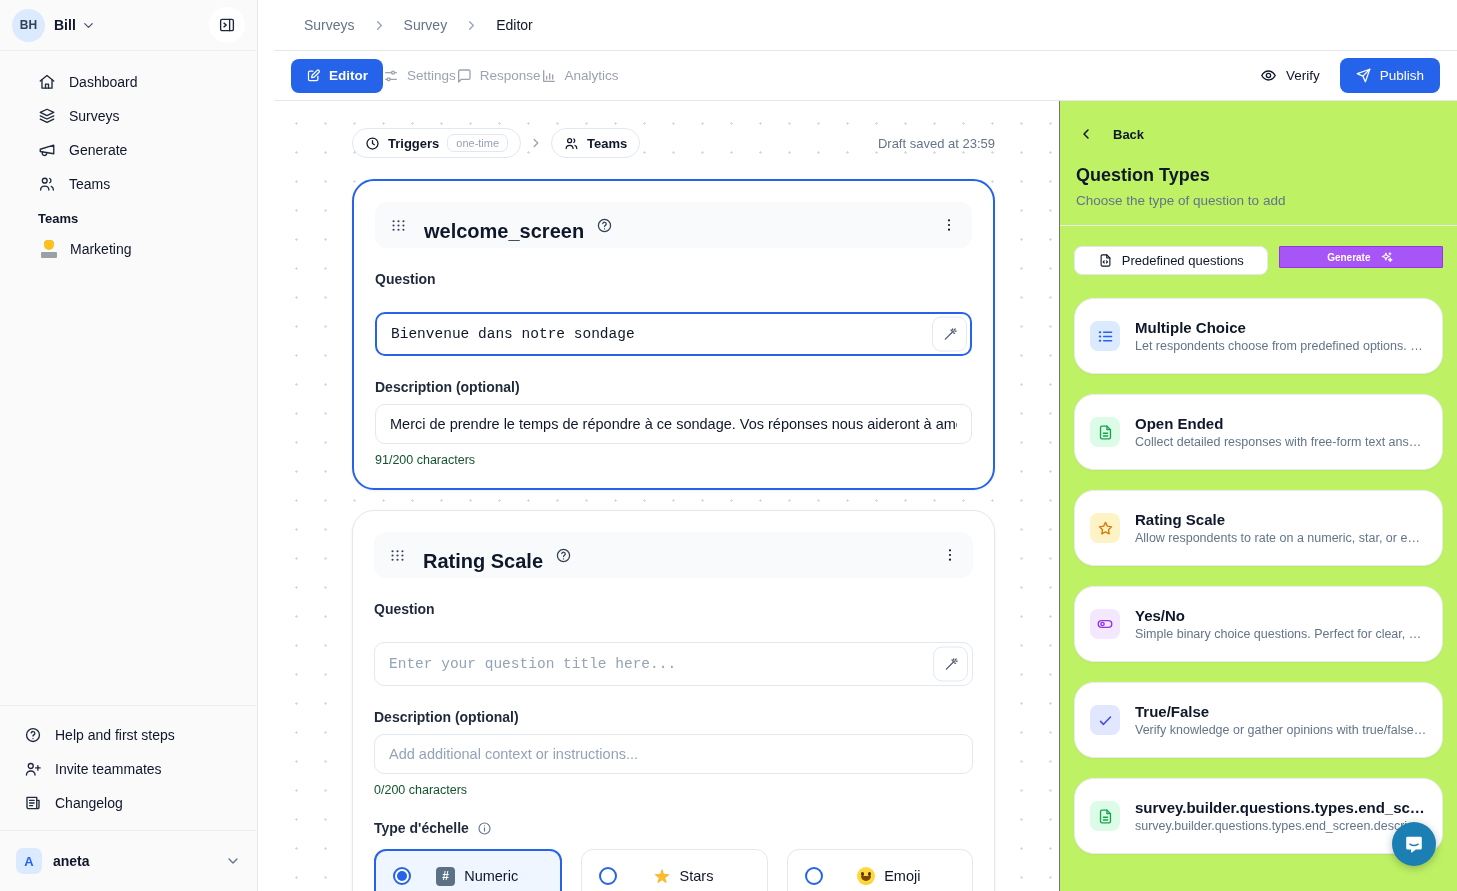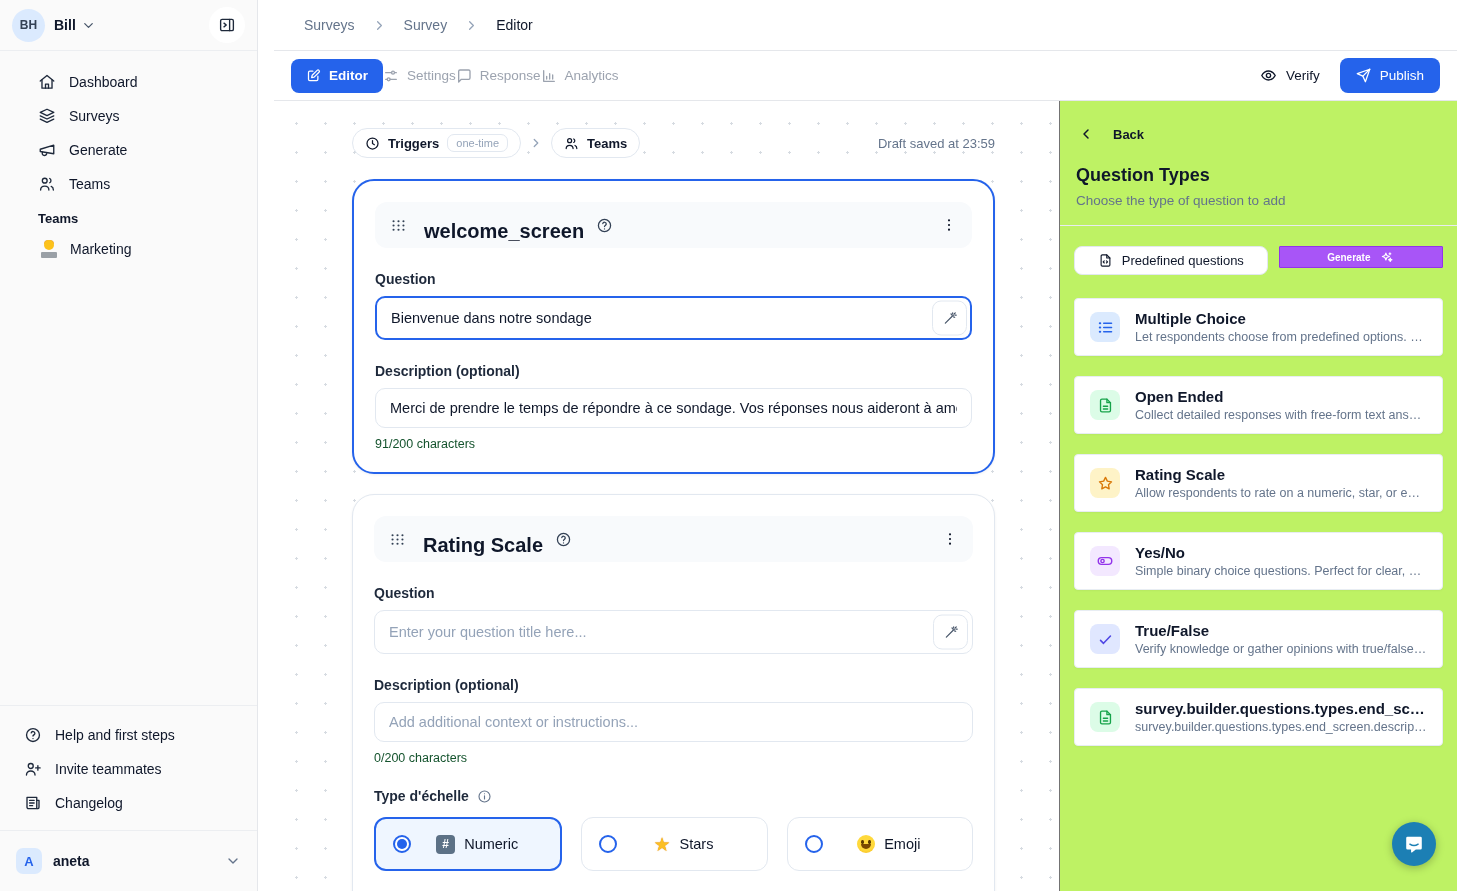--- a/index.html
+++ b/index.html
@@ -61,21 +61,21 @@
 
   .qcard { background:#fff; border-radius:22px; padding:21px; box-shadow:0 1px 3px rgba(15,23,42,.06); }
   .qcard.selected { border:2px solid #2563eb; margin-top:21px; }
   .qcard.plain { border:1px solid #e2e8f0; margin-top:20px; height:500px; }
   .qcard-head { background:#f8fafc; border-radius:12px; height:46px; display:flex; align-items:center; padding:0 15px; cursor:pointer; }
   .grip { color:#334155; display:flex; cursor:grab; }
   .qcard-title { font-size:20px; font-weight:600; margin-left:17px;margin-top:12px; }
   .qhelp { margin-left:12px; color:#334155; display:flex; cursor:pointer; }
   .kebab { margin-left:auto; color:#0f172a; display:flex; cursor:pointer; }
   .field-label { font-size:14px; font-weight:600; color:#1e293b; margin-top:23px; display:flex; align-items:center; gap:8px; }
-  .input-wrap { position:relative; margin-top:9px; }
+  .input-wrap { position:relative; margin-top:25px;font-family:Liberation Mono, monospace; }
   .text-input { width:100%; height:44px; border:1px solid #e2e8f0; border-radius:10px; padding:0 52px 0 14px; font-size:14.5px; font-family:inherit; color:#0f172a; background:#fff; outline:none; }
   .text-input.focused { border:2px solid #2563eb; }
   .text-input::placeholder { color:#94a3b8; }
   .wand-btn { position:absolute; right:5px; top:50%; transform:translateY(-50%); width:35px; height:35px; border:1px solid #e2e8f0; background:#fff; border-radius:9px; display:flex; align-items:center; justify-content:center; color:#475569; cursor:pointer; }
   .area-input { width:100%; height:40px; border:1px solid #e2e8f0; border-radius:10px; padding:0 14px; font-size:14.5px; font-family:inherit; color:#0f172a; background:#fff; outline:none; margin-top:9px; }
   .area-input::placeholder { color:#94a3b8; }
   .char-count { font-size:12.5px; color:#14532d; margin-top:9px; }
   .info-ic { color:#64748b; display:flex; cursor:pointer; }
   .scale-row { display:flex; gap:19px; margin-top:13px; }
   .scale-card { flex:1; height:54px; border:1px solid #e2e8f0; border-radius:12px; background:#fff; display:flex; align-items:center; padding:0 17px; cursor:pointer; }
@@ -92,21 +92,21 @@
   
   .rpanel { width:398px; flex-shrink:0; background:#bef264; border-left:1px solid #737373; padding:0 14px; position:relative; }
   .back-row { display:flex; align-items:center; gap:19px; margin:25px 0 0 4px; font-size:13px; font-weight:600; color:#0f172a; cursor:pointer; }
   .rp-title { font-size:18px; font-weight:700; color:#0f172a; margin:23px 0 0 2px; }
   .rp-sub { font-size:13.5px; color:#64748b; margin:7px 0 0 2px; }
   .rp-div { border-top:1px solid #e8ecf1; margin:17px -14px 0 -14px; }
   .rp-btnrow { display:flex; gap:11px; margin-top:20px; }
   .predef-btn { flex:1.18; height:29px; border:1px solid #e2e8f0; background:#fff; border-radius:8px; display:flex; align-items:center; justify-content:center; gap:9px; font-size:13px; font-weight:500; font-family:inherit; color:#0f172a; cursor:pointer; }
   .generate-btn { flex:1; height:22px; border:1px solid #9333ea; background:#a855f7; border-radius:1px; display:flex; align-items:center; justify-content:center; gap:9px; font-size:10px; font-weight:600; font-family:inherit; color:#fff; cursor:pointer; }
   .qtype-list { margin-top:23px; display:flex; flex-direction:column; gap:20px; }
-  .qtype-card { height:58px; border:1px solid #e8edf3; border-radius:4px; background:#fff; box-shadow:0 1px 2px rgba(15,23,42,.04); display:flex; align-items:center; padding:15px 15px; gap:15px; cursor:pointer; }
+  .qtype-card { height:76px; border:1px solid #e8edf3; border-radius:20px; background:#fff; box-shadow:0 1px 2px rgba(15,23,42,.04); display:flex; align-items:center; padding:15px 15px; gap:15px; cursor:pointer; }
   .qtype-ic { width:30px; height:30px; border-radius:8px; display:flex; align-items:center; justify-content:center; flex-shrink:0; }
   .qtype-text { min-width:0; }
   .qtype-name { font-size:15px; font-weight:600; color:#0f172a; white-space:nowrap; overflow:hidden; text-overflow:ellipsis; }
   .qtype-desc { font-size:12.5px; color:#64748b; margin-top:3px; white-space:nowrap; overflow:hidden; text-overflow:ellipsis; }
   .ic-blue   { background:#dbeafe; color:#2563eb; }
   .ic-green  { background:#dcfce7; color:#16a34a; }
   .ic-amber  { background:#fef3c7; color:#d97706; }
   .ic-purple { background:#f3e8ff; color:#9333ea; }
   .ic-indigo { background:#e0e7ff; color:#4f46e5; }
 

